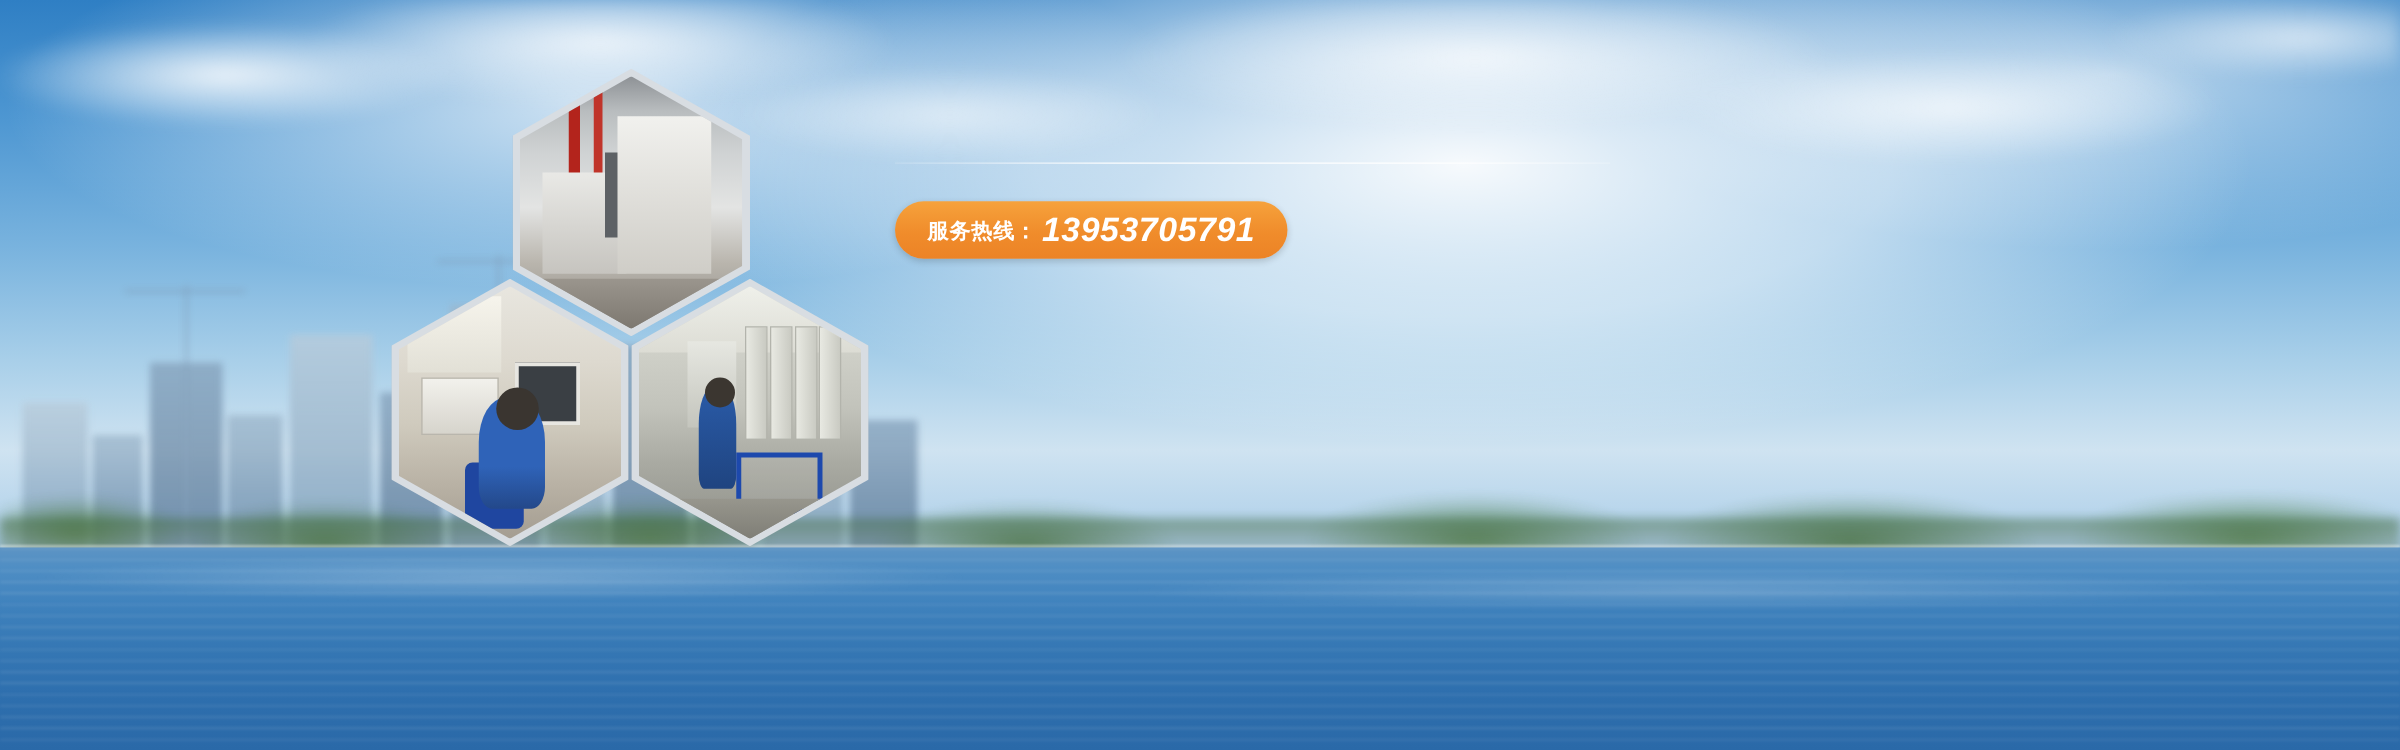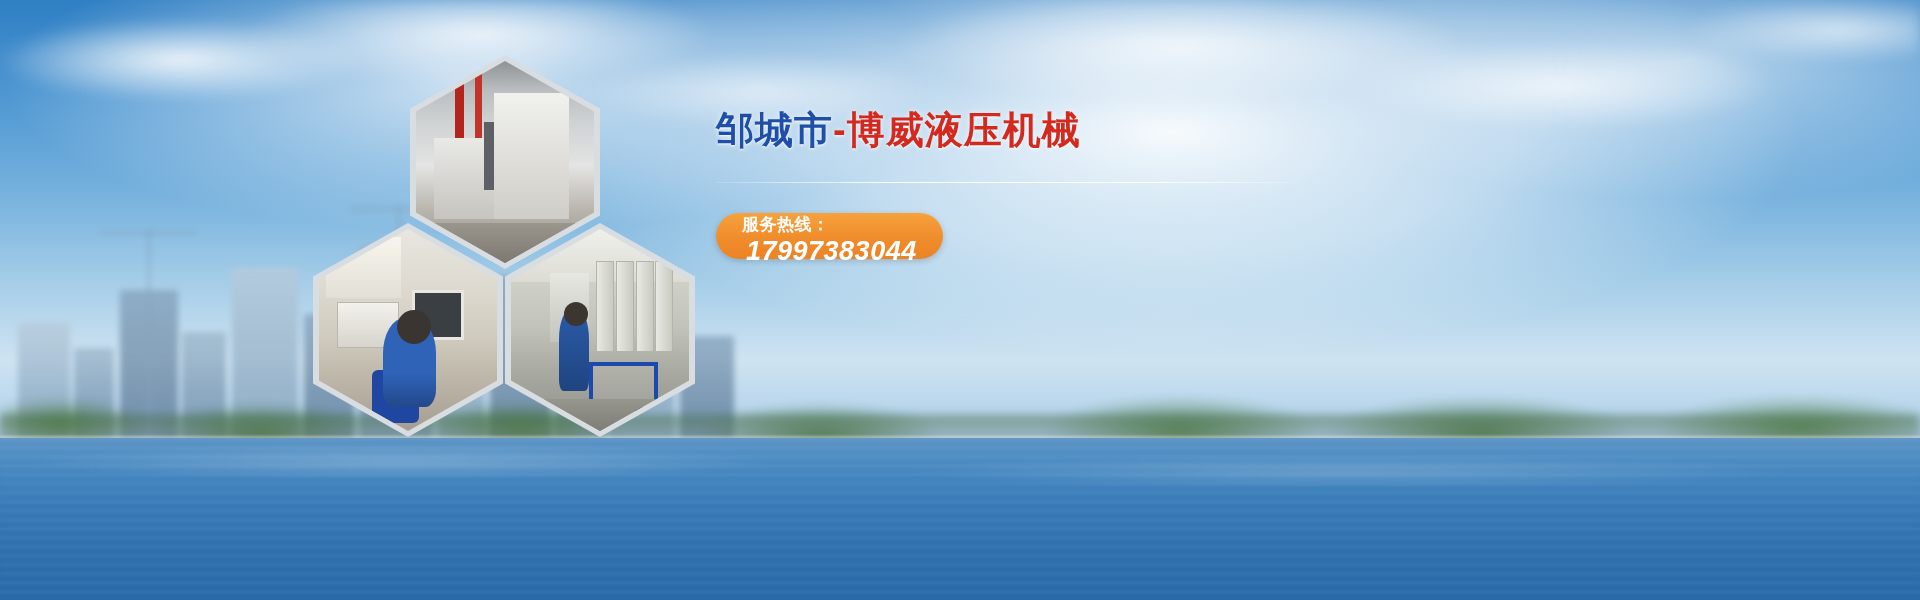--- a/index.html
+++ b/index.html
@@ -157,27 +157,26 @@
   }
 
   .divider{
     margin-top:26px;
     width:572px;height:1px;
     background:linear-gradient(90deg, rgba(255,255,255,.15), rgba(255,255,255,.95) 30%, rgba(255,255,255,.95) 75%, rgba(255,255,255,.2));
   }
 
   .hotline{
     margin-top:30px;
-    display:inline-flex;align-items:flex-start;
+    display:inline-flex;align-items:center;
     height:46px;padding:0 26px;
     border-radius:23px;
     background:linear-gradient(180deg,#f6a23c 0%, #f08c2b 55%, #ec8326 100%);
     box-shadow:0 2px 6px rgba(0,0,0,.18);
     white-space:nowrap;
-    flex-direction:column;
   }
   .hotline .lbl{
     color:#ffffff;font-size:17px;font-weight:700;letter-spacing:.5px;
   }
   .hotline .num{
     color:#ffffff;font-size:27px;font-weight:700;font-style:italic;
     letter-spacing:.5px;margin-left:4px;
   }
 </style>
 </head>
@@ -253,26 +252,23 @@
           <div class="head"></div>
           <div class="cart"></div>
           <div class="flr"></div>
         </div>
       </div>
     </div>
   </div>
 
   <div class="content">
 
-    <h1 class="title">
-      <span class="t-blue">邹城市</span><span class="t-red">-博威液压机械</span>
-    </h1>
 
 
     <div class="divider"></div>
 
     <div class="hotline">
       <span class="lbl">服务热线：</span>
-      <span class="num">17997383044</span>
+      <span class="num">13953705791</span>
     </div>
   </div>
 
 </div>
 
 </body></html>

